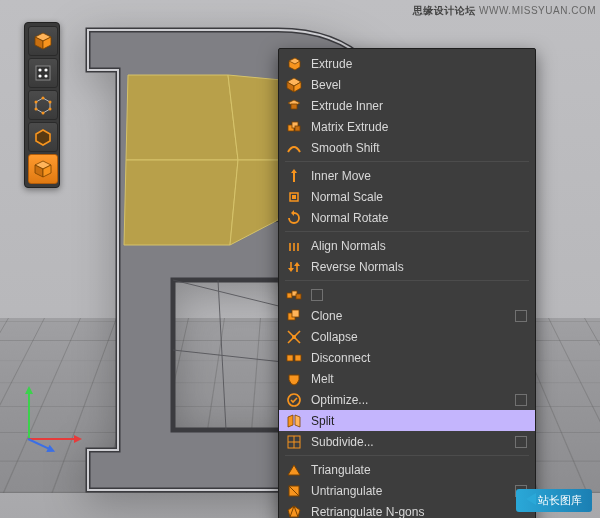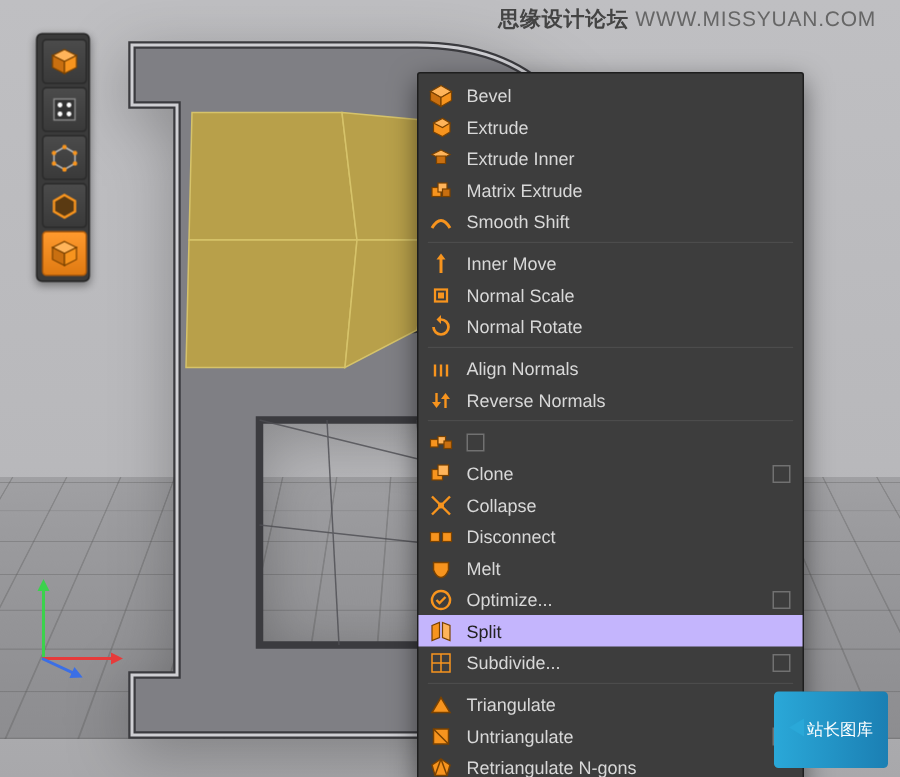--- a/index.html
+++ b/index.html
@@ -4,29 +4,29 @@
 <style>
   * { margin: 0; padding: 0; box-sizing: border-box; }
   body {
     width: 600px; height: 518px;
     background: linear-gradient(to bottom, #bfbfc2 0%, #b8b8bb 60%, #a8a8ab 100%);
     font-family: Arial, sans-serif;
     overflow: hidden;
     position: relative;
   }
   .watermark-top {
-    position: absolute; top: 4px; right: 16px;
-    font-size: 14px; color: #666; letter-spacing: 0.5px;
+    position: absolute; top: 4px; right: 4px;
+    font-size: 10px; color: #666; letter-spacing: 0.5px;
   }
   .watermark-top .cn { font-weight: bold; color: #444; }
   .watermark-bottom {
     position: absolute; bottom: 6px; right: 8px;
     font-size: 11px; color: #fff;
     background: linear-gradient(90deg, #2aa8d8, #1b7fb3);
-    padding: 18px 10px; border-radius: 3px;
+    padding: 4px 10px; border-radius: 3px;
     display: flex; align-items: flex-start; gap: 4px;
   }
   .watermark-bottom::before { content: ""; width: 0; height: 0;
     border-top: 6px solid transparent; border-bottom: 6px solid transparent;
     border-right: 10px solid #2aa8d8; margin-right: -2px; }
 
   
   .viewport {
     position: absolute; inset: 0;
     perspective: 900px;
@@ -189,38 +189,38 @@
       </svg>
   </div>
 </div>
 
 <div class="context-menu">
 
   <div class="menu-item">
       <span class="micon">
         <svg viewBox="0 0 16 16">
           <g class="oc">
+            <polygon points="3,7 9,4 14,7 14,13 9,16 3,13" transform="translate(0,-2)"></polygon>
+            <polygon class="ocl" points="3,5 9,2 14,5 9,8"></polygon>
+          </g>
+        </svg>
+      </span>
+      <span class="label">Extrude</span>
+    </div>
+  <div class="menu-item">
+      <span class="micon">
+        <svg viewBox="0 0 16 16">
+          <g class="oc">
             <polygon class="ocl" points="8,1 15,5 8,9 1,5"></polygon>
             <polygon class="ocd" points="1,5 8,9 8,15 1,11"></polygon>
             <polygon points="15,5 8,9 8,15 15,11"></polygon>
           </g>
         </svg>
       </span>
       <span class="label">Bevel</span>
-    </div>
-  <div class="menu-item">
-      <span class="micon">
-        <svg viewBox="0 0 16 16">
-          <g class="oc">
-            <polygon points="3,7 9,4 14,7 14,13 9,16 3,13" transform="translate(0,-2)"></polygon>
-            <polygon class="ocl" points="3,5 9,2 14,5 9,8"></polygon>
-          </g>
-        </svg>
-      </span>
-      <span class="label">Extrude</span>
     </div>
   <div class="menu-item">
       <span class="micon">
         <svg viewBox="0 0 16 16">
           <g class="oc">
             <polygon class="ocl" points="8,2 14,5 8,8 2,5"></polygon>
             <polygon points="5,6 11,6 11,11 5,11" fill="#c96f10"></polygon>
           </g>
         </svg>
       </span>

